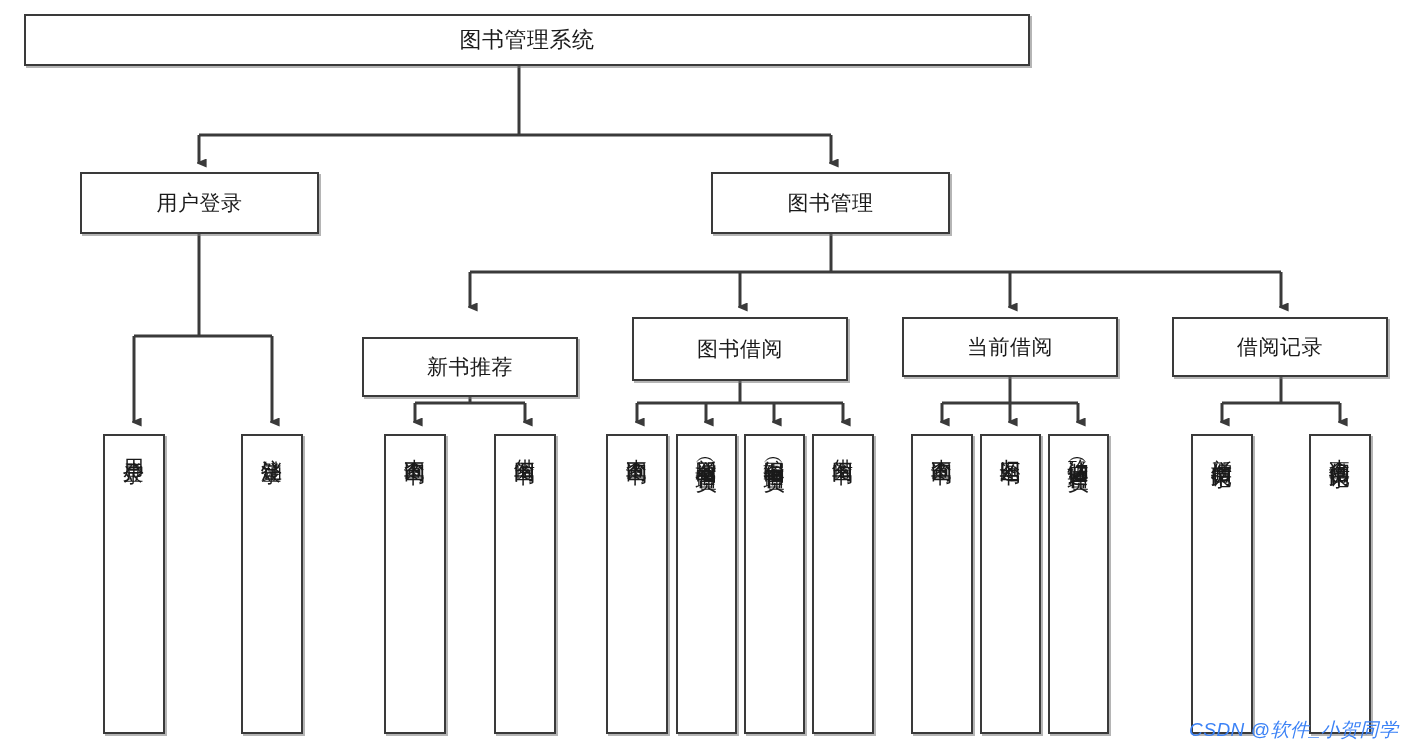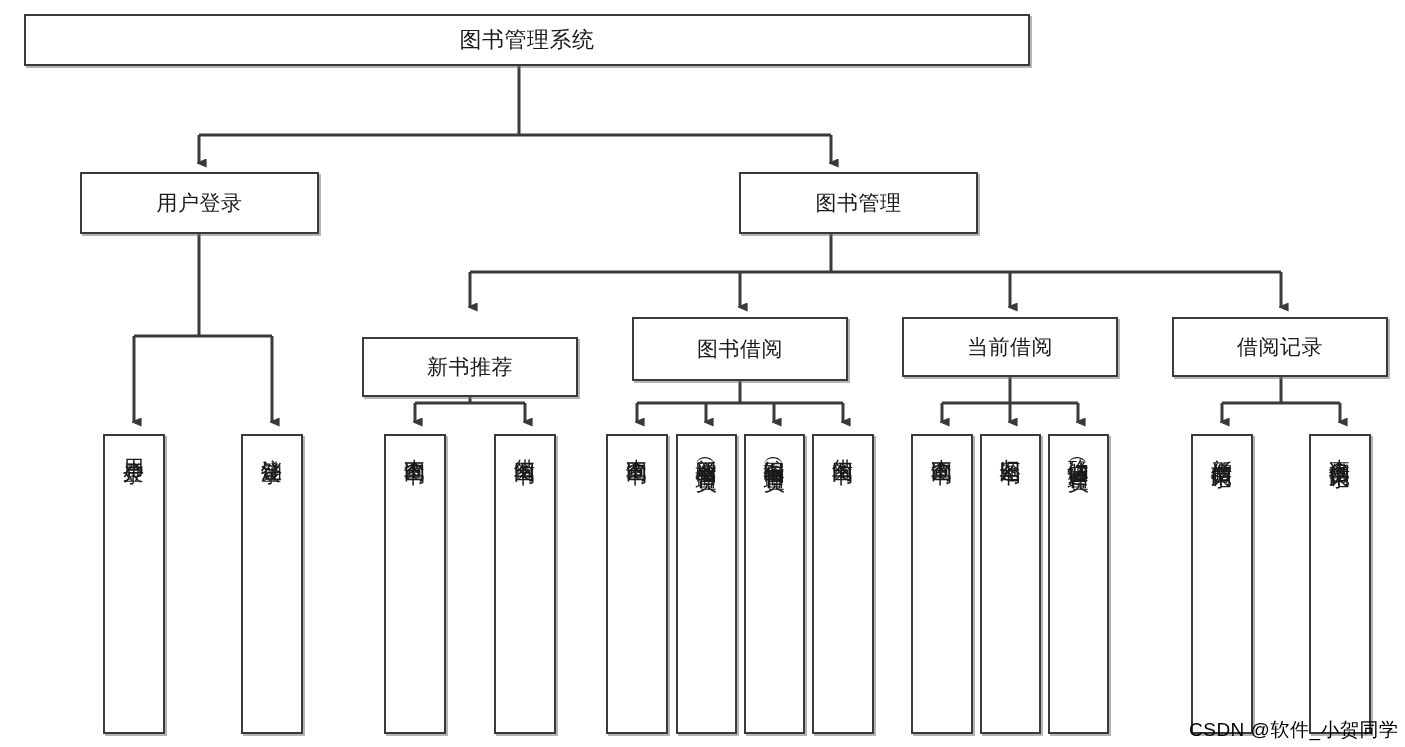--- a/index.html
+++ b/index.html
@@ -57,25 +57,26 @@
   .v-node .node-label {
     writing-mode: vertical-rl;
     text-orientation: upright;
     font-size: 21px;
     line-height: 1.0;
     letter-spacing: 2px;
     white-space: nowrap;
   }
   .watermark {
     position: absolute;
-    color: #000000;
+    color: #3b82f6;
     font-size: 19px;
     letter-spacing: 0.5px;
     white-space: nowrap;
     user-select: none;
+    font-style: italic;
   }
 </style>
 </head>
 <body>
 
 <div id="canvas">
 
   <svg id="wires" viewBox="0 0 1405 747">
     <defs>
       <marker id="arrow" markerWidth="10" markerHeight="10" refX="4.5" refY="7.6" orient="auto" markerUnits="userSpaceOnUse">
@@ -126,21 +127,21 @@
     </g>
   </svg>
 
   <div class="node root h-node" style="left:24px; top:14px; width:1006px; height:52px;">
     <span class="node-label">图书管理系统</span>
   </div>
 
   <div class="node h-node" style="left:80px; top:172px; width:239px; height:62px;">
     <span class="node-label">用户登录</span>
   </div>
-  <div class="node h-node" style="left:711px; top:172px; width:239px; height:62px;margin-left:28px;">
+  <div class="node h-node" style="left:711px; top:172px; width:239px; height:62px;">
     <span class="node-label">图书管理</span>
   </div>
 
   <div class="node h-node" style="left:362px; top:317px; width:216px; height:60px;margin-top:20px;">
     <span class="node-label">新书推荐</span>
   </div>
   <div class="node h-node" style="left:632px; top:317px; width:216px; height:64px;">
     <span class="node-label">图书借阅</span>
   </div>
   <div class="node h-node" style="left:1172px; top:317px; width:216px; height:60px;">

